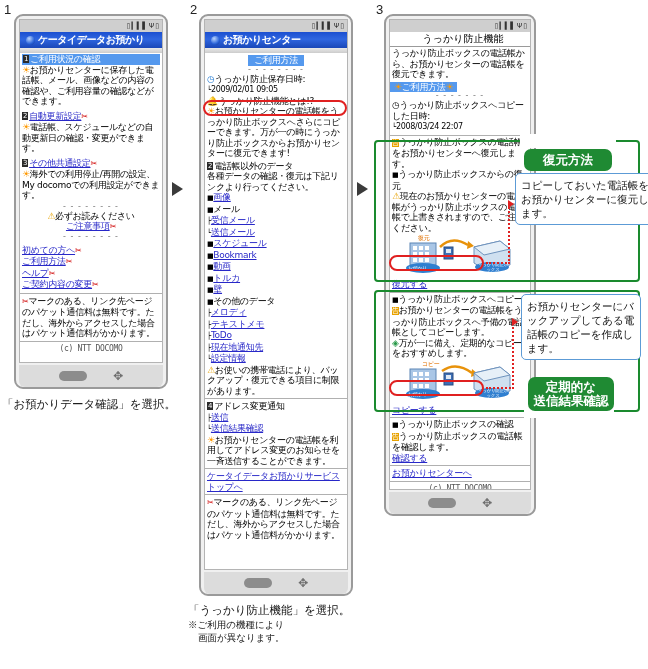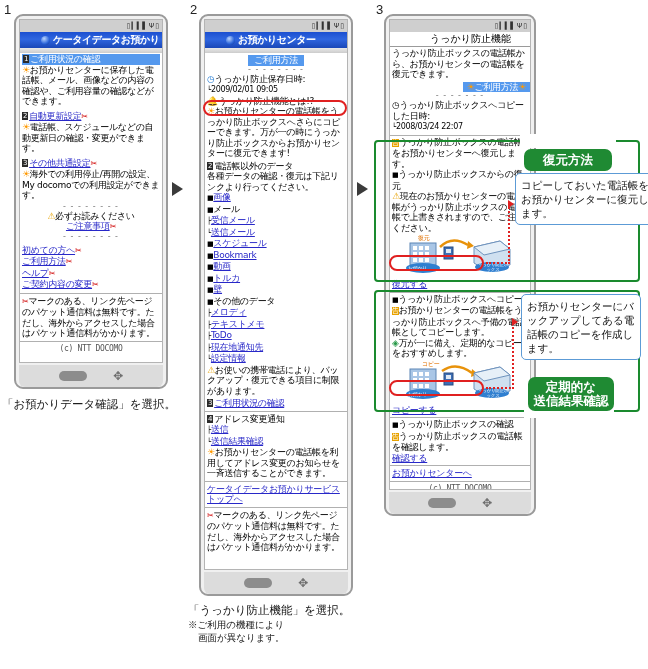--- a/index.html
+++ b/index.html
@@ -45,21 +45,21 @@
             font-family: "DejaVu Sans", sans-serif; }
 
   .titlebar {
     background: linear-gradient(to bottom, #1b4fd0 0%, #2f66e0 45%, #1a47b8 100%);
     color: #fff;
     font-size: 10px;
     font-weight: bold;
     height: 16px;
     display: flex;
     align-items: center;
-    padding-left: 21px;
+    padding-left: 6px;
     gap: 3px;
     letter-spacing: -0.5px;
   }
   .titlebar .tb-orb {
     width: 9px; height: 9px; border-radius: 50%;
     background: radial-gradient(circle at 35% 30%, #b9d4ff, #2a63d8 60%, #0f2f86);
     flex: none;
   }
   .titlebar.plain {
     background: #ffffff;
@@ -310,23 +310,20 @@
           <div><span class="bul">■</span><span class="lnk">壁</span></div>
           <div><span class="bul">■</span><span>その他のデータ</span></div>
           <div><span class="bul">├</span><span class="lnk">メロディ</span></div>
           <div><span class="bul">├</span><span class="lnk">テキストメモ</span></div>
           <div><span class="bul">├</span><span class="lnk">ToDo</span></div>
           <div><span class="bul">├</span><span class="lnk">現在地通知先</span></div>
           <div><span class="bul">└</span><span class="lnk">設定情報</span></div>
           <div><span class="warn">⚠</span><span>お使いの携帯電話により、バックアップ・復元できる項目に制限があります。</span></div>
         </div>
 
-        <div class="sect" style="padding-top:0;">
-          <span class="numbox">3</span><span class="lnk">ご利用状況の確認</span>
-        </div>
 
         <div class="hr"></div>
         <div class="sect">
           <div><span class="numbox">4</span><span>アドレス変更通知</span></div>
           <div><span class="bul">├</span><span class="lnk">送信</span></div>
           <div><span class="bul">└</span><span class="lnk">送信結果確認</span></div>
           <div><span class="sun">☀</span><span>お預かりセンターの電話帳を利用してアドレス変更のお知らせを一斉送信することができます。</span></div>
         </div>
 
         <div class="hr"></div>
@@ -361,21 +358,21 @@
       </div>
 
       <div class="titlebar plain">
         <span>うっかり防止機能</span>
       </div>
 
       <div class="screen">
 
         <div class="sect" style="padding-top:1px;">うっかり防止ボックスの電話帳から、お預かりセンターの電話帳を復元できます。</div>
 
-        <div style="text-align:right;">
+        <div style="text-align:left;">
           <span class="hl" style="display:inline-block; padding:0 4px;"><span class="sun">☀</span><span>ご利用方法</span><span class="sun">☀</span></span>
         </div>
         <div class="dash">- - - - - - -</div>
 
         <div class="sect" style="padding-top:0;">
           <div><span style="color:#111;">◷</span><span>うっかり防止ボックスへコピーした日時:</span></div>
           <div><span class="bul">└</span><span style="font-size:8px;">2008/03/24 22:07</span></div>
         </div>
 
         <div class="hr"></div>

